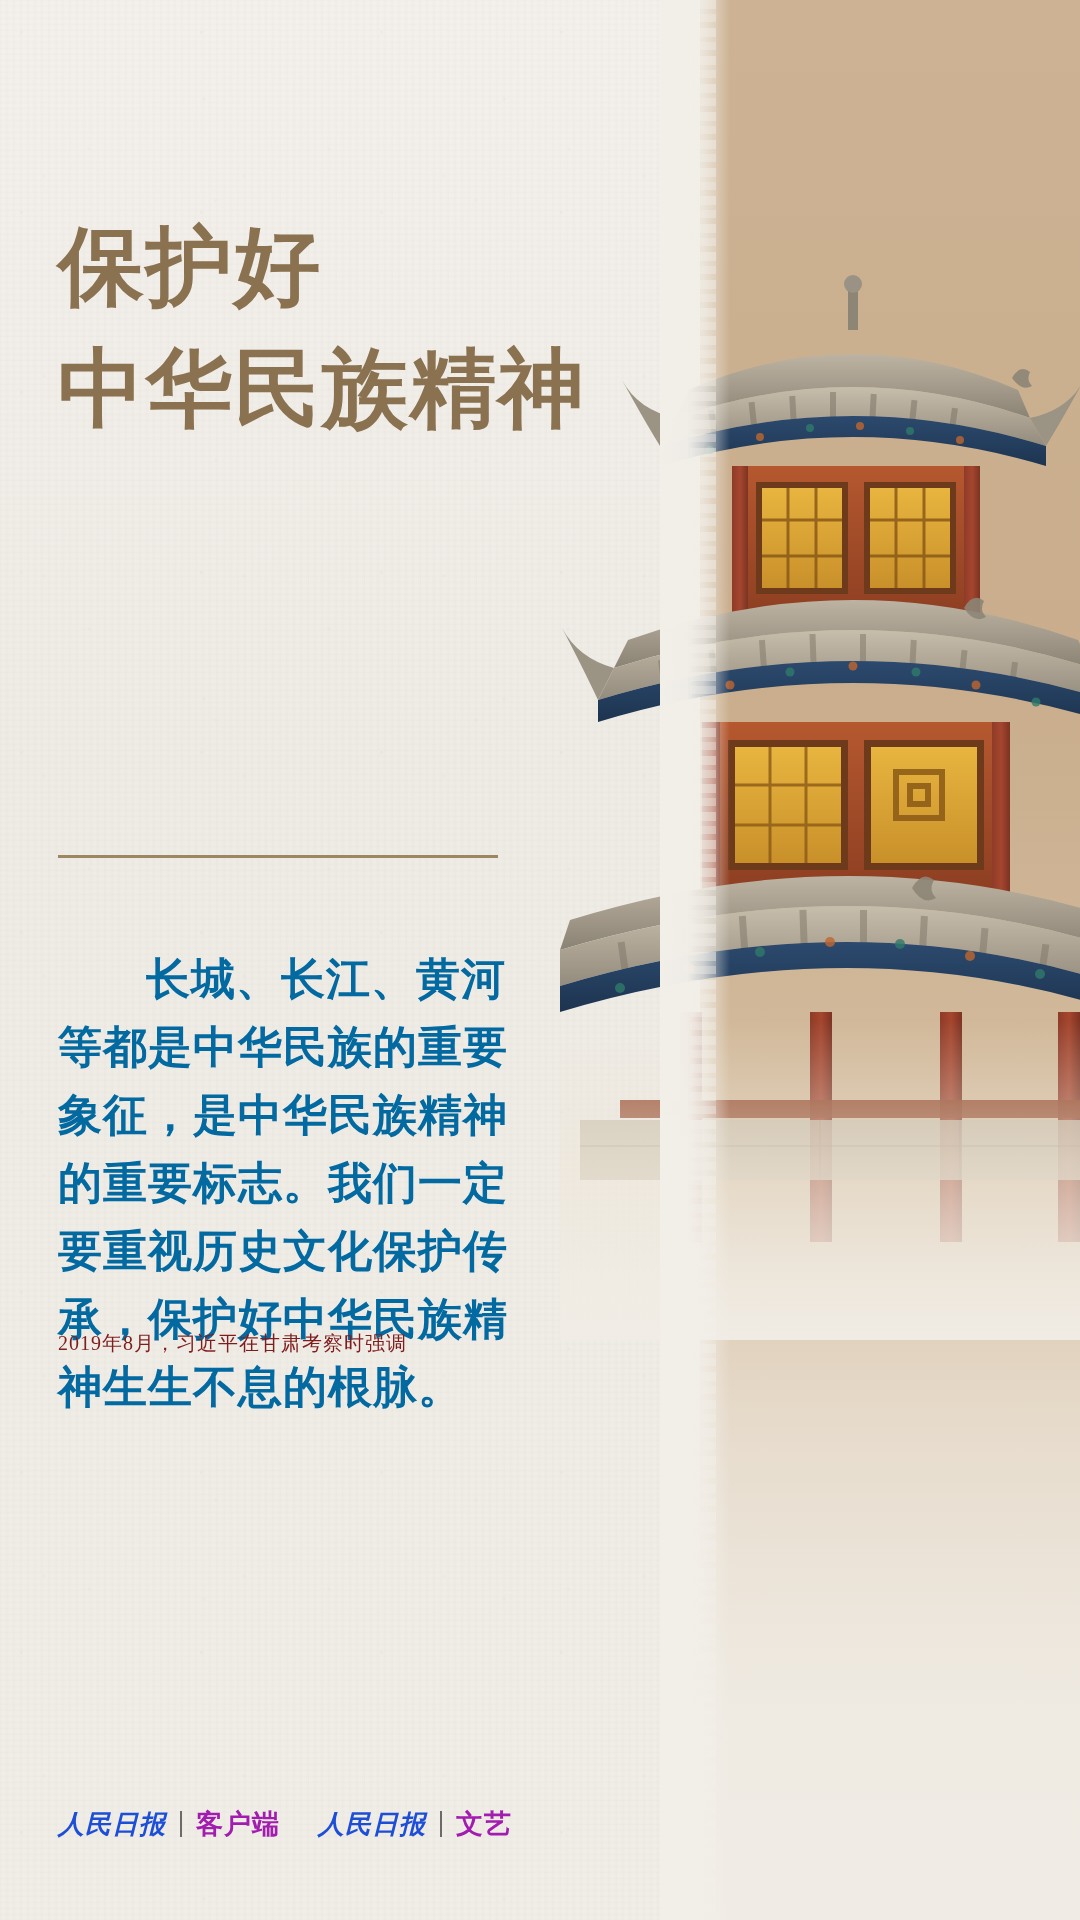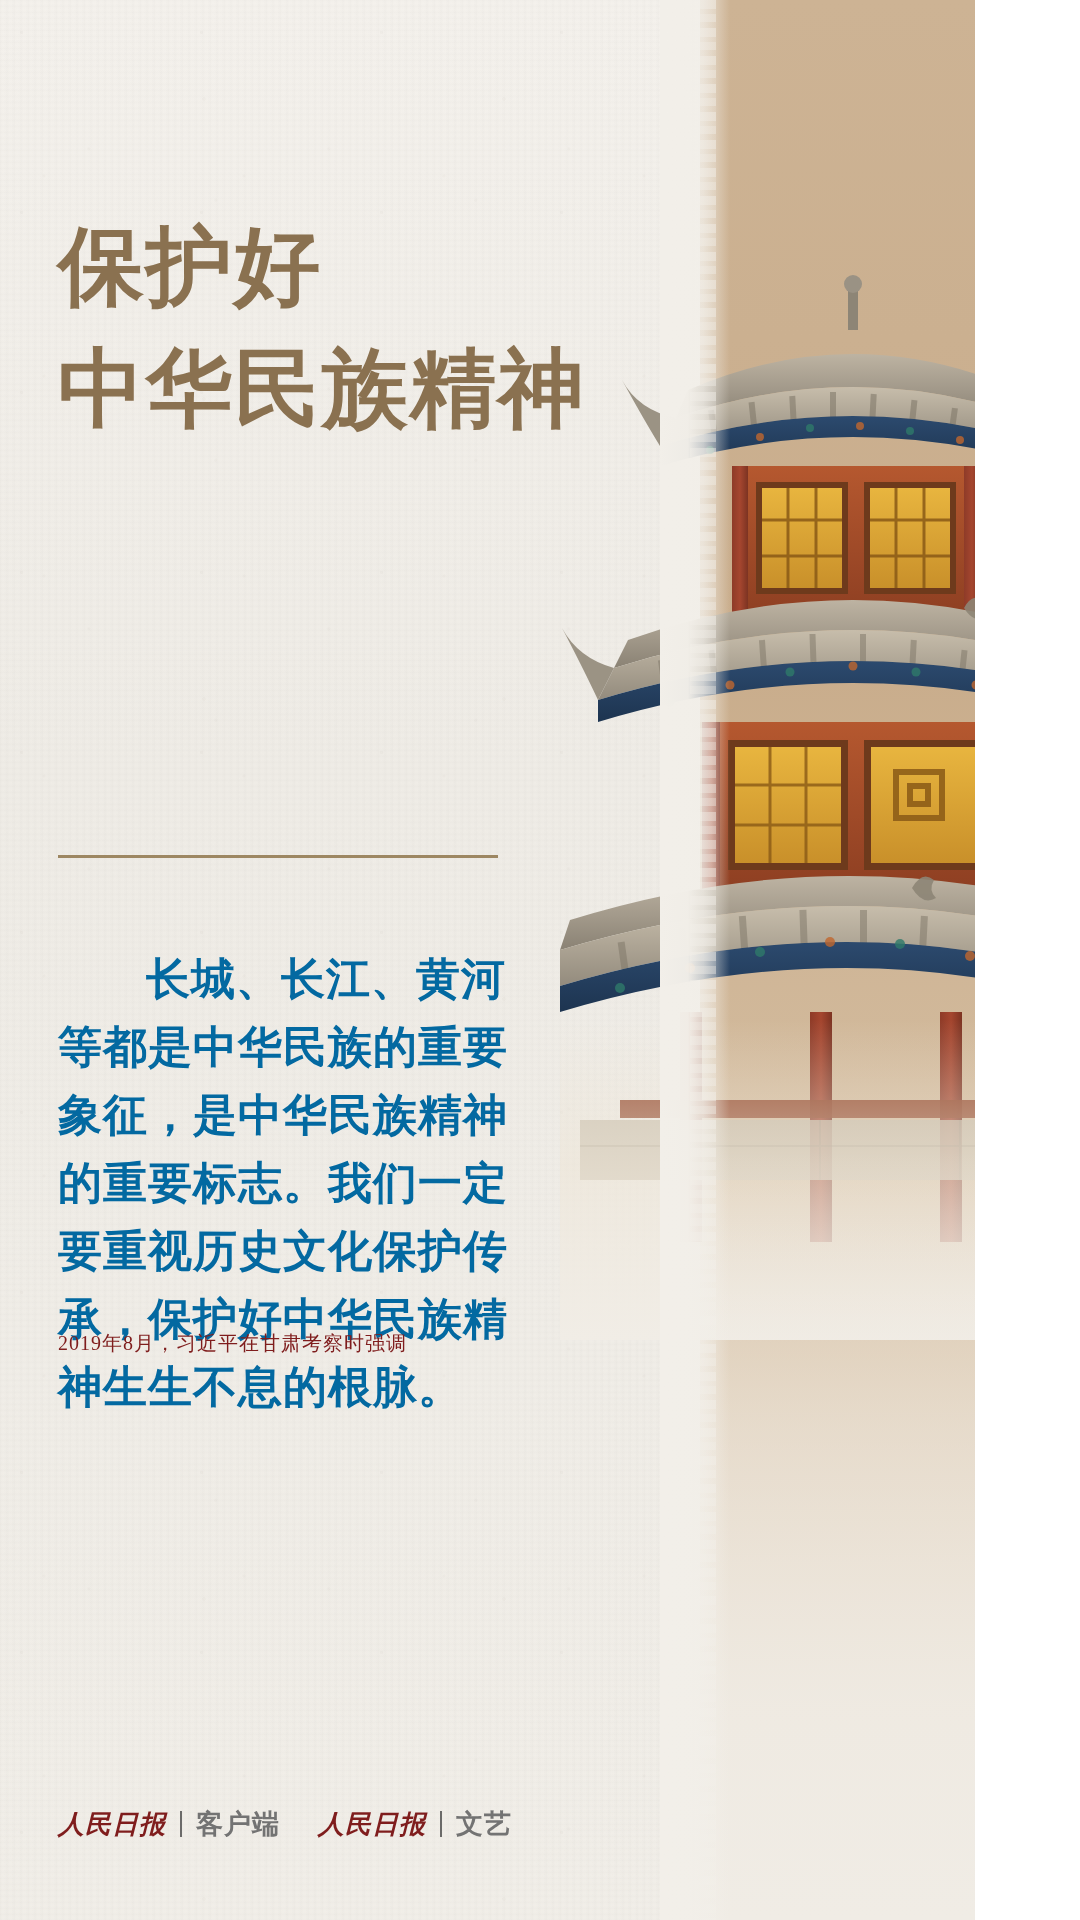--- a/index.html
+++ b/index.html
@@ -5,25 +5,24 @@
   html, body {
     margin: 0;
     padding: 0;
     background: #ffffff;
   }
   body {
     font-family: "Liberation Sans", sans-serif;
   }
   .poster {
     position: relative;
-    width: 964px;
+    width: 1080px;
     height: 1920px;
     overflow: hidden;
     background: #f2efe9;
-    padding-left: 11px;
   }
 
   
   .paper-bg {
     position: absolute;
     inset: 0;
     background:
       repeating-linear-gradient(90deg,
         rgba(0,0,0,0.015) 0px,
         rgba(0,0,0,0.0) 2px,
@@ -167,34 +166,34 @@
     bottom: 78px;
     display: flex;
     align-items: center;
     gap: 14px;
   }
   .logo-rmrb {
     font-family: Liberation Serif, serif;
     font-weight: 700;
     font-style: italic;
     font-size: 26px;
-    color: #7f1d1d;
+    color: #1d4ed8;
     letter-spacing: 1px;
   }
   .vrule {
     width: 2px;
     height: 26px;
     background: #4a4a4a;
     opacity: .8;
   }
   .logo-text {
     font-family: "Liberation Sans", sans-serif;
     font-weight: 700;
     font-size: 27px;
-    color: #737373;
+    color: #a21caf;
     letter-spacing: 1px;
   }
   .gap { width: 10px; }
 </style>
 </head>
 <body>
 
 <div class="poster">
 
   <div class="paper-bg"></div>

